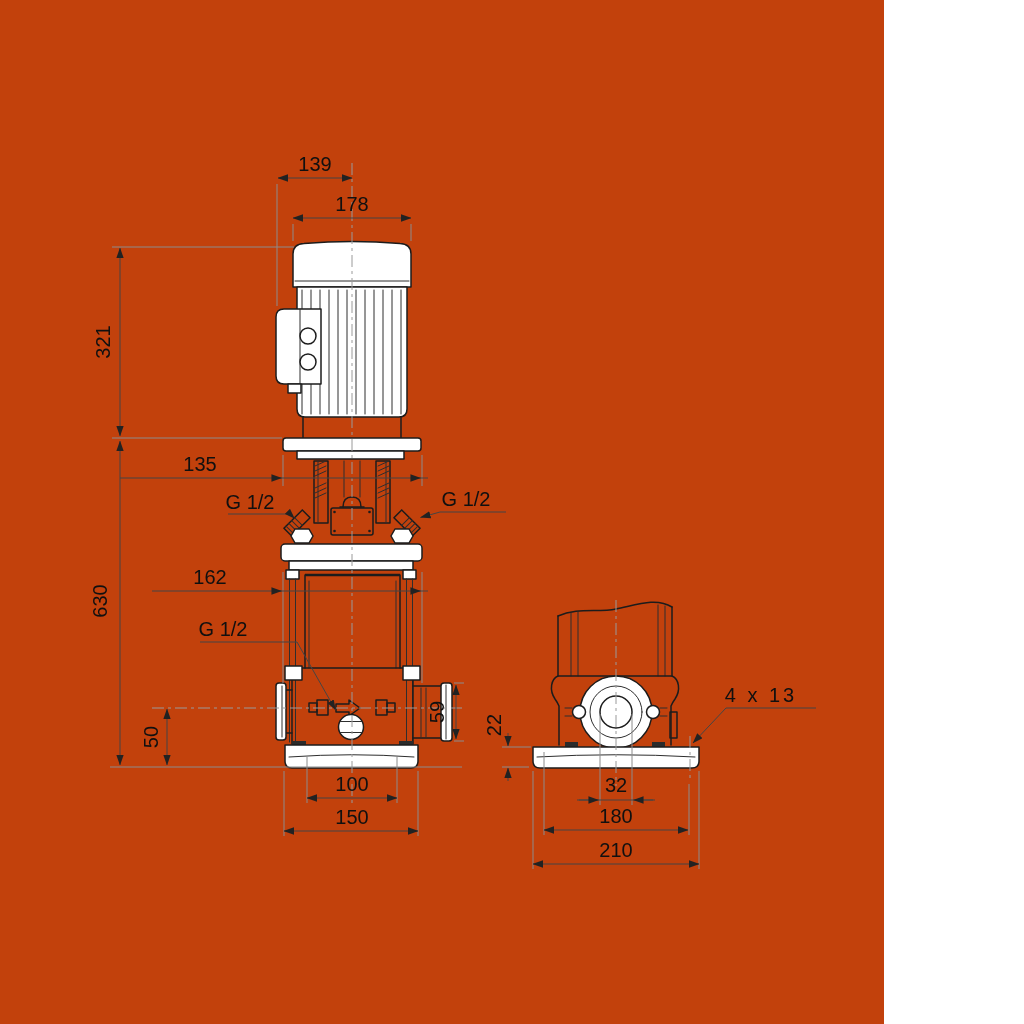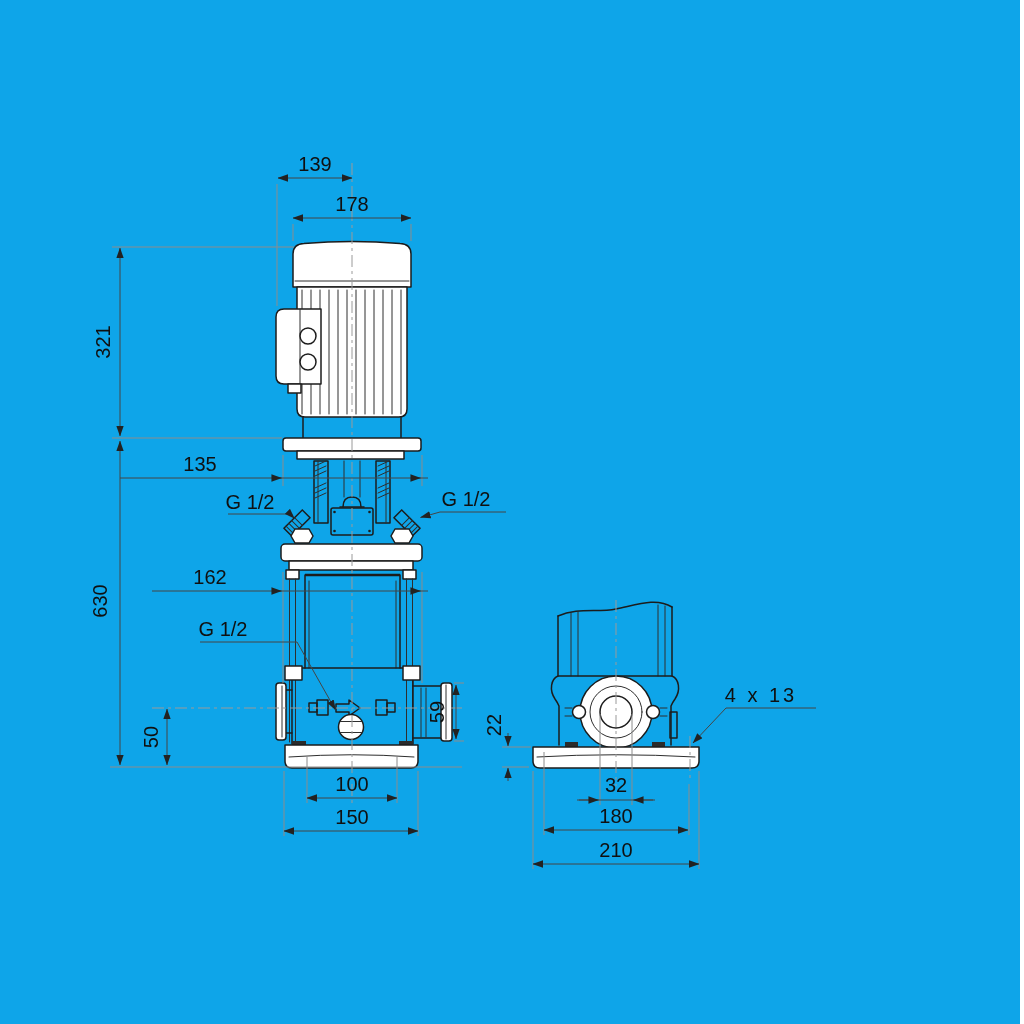--- a/index.html
+++ b/index.html
@@ -1,16 +1,16 @@
 <!DOCTYPE html>
 <html><head>
 <meta charset="utf-8">
 <style>
   html,body{margin:0;padding:0;background:#fff;}
-  .page{width:1020px;height:1024px;background:#0ea5e9;position:relative;overflow:hidden;
+  .page{width:884px;height:1024px;background:#c2410c;position:relative;overflow:hidden;
         font-family:"Liberation Sans",sans-serif;}
   svg{display:block;}
   
   .ol  {fill:none;stroke:#1c1c1c;stroke-width:1.5;stroke-linejoin:round;stroke-linecap:round;}
   .olf {fill:#ffffff;stroke:#1c1c1c;stroke-width:1.5;stroke-linejoin:round;}
   .tn  {fill:none;stroke:#2e2e2e;stroke-width:1;stroke-linecap:round;}
   .thick{fill:none;stroke:#1c1c1c;stroke-width:2.6;}
   .dim {fill:none;stroke:#454545;stroke-width:1;}
   .ext {fill:none;stroke:#8c8c8c;stroke-width:1;}
   .cl  {fill:none;stroke:#9a9a9a;stroke-width:1;stroke-dasharray:12 4 3 4;}

